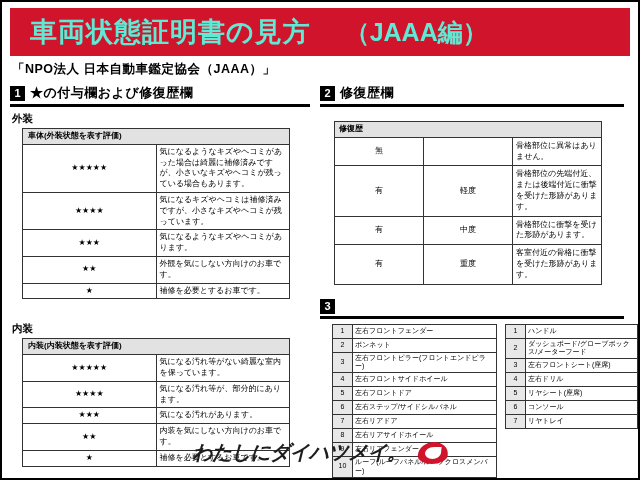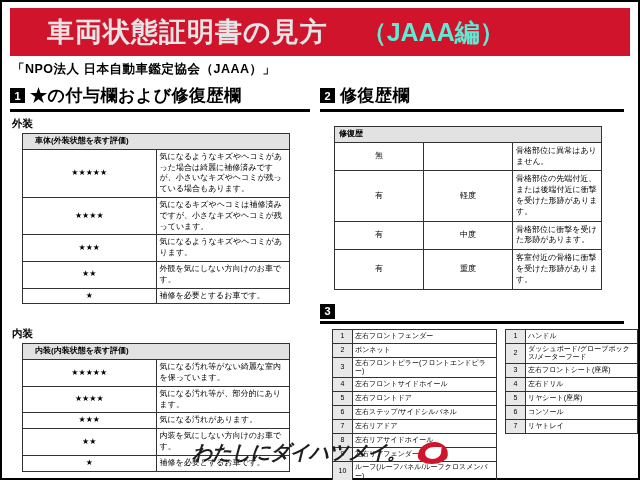--- a/index.html
+++ b/index.html
@@ -20,25 +20,25 @@
   
   .header{
     margin:6px 8px 0 8px;
     height:48px;
     background:#d0142c;
     display:flex;
     align-items:center;
     box-sizing:border-box;
   }
   .header .h-title{
-    color:#e5e5e5;
+    color:#5eead4;
     font-size:27px;
     font-weight:bold;
     letter-spacing:1px;
-    padding-left:37px;
+    padding-left:20px;
     white-space:nowrap;
   }
   .header .h-sub{
     color:#5eead4;
     font-size:25px;
     font-weight:bold;
     padding-left:34px;
     white-space:nowrap;
   }
   .assoc{
@@ -65,21 +65,21 @@
   }
   .secnum{
     width:15px;height:15px;
     background:#000;color:#fff;
     font-size:11px;font-weight:bold;
     display:flex;align-items:center;justify-content:center;
     margin-right:5px;
     flex:0 0 auto;
   }
   .sectitle{
-    font-size:17px;font-weight:bold;
+    font-size:13px;font-weight:bold;
     letter-spacing:0.5px;
     white-space:nowrap;
     text-align:center;
   }
   .grouplabel{
     font-size:10.5px;
     font-weight:bold;
     margin:3px 0 2px 2px;
   }
   
@@ -94,21 +94,21 @@
     font-size:8px;
     padding:2px 3px;
     vertical-align:middle;
     line-height:1.35;
   }
   .rtab .hdr{
     background:#e2e2e2;
     font-weight:bold;
     font-size:8px;
     text-align:left;
-    padding:2px 12px;
+    padding:2px 5px;
   }
   .stars{
     width:72px;
     text-align:center;
     font-size:9px;
     letter-spacing:0px;
     white-space:nowrap;
   }
   
   .fixtab{

